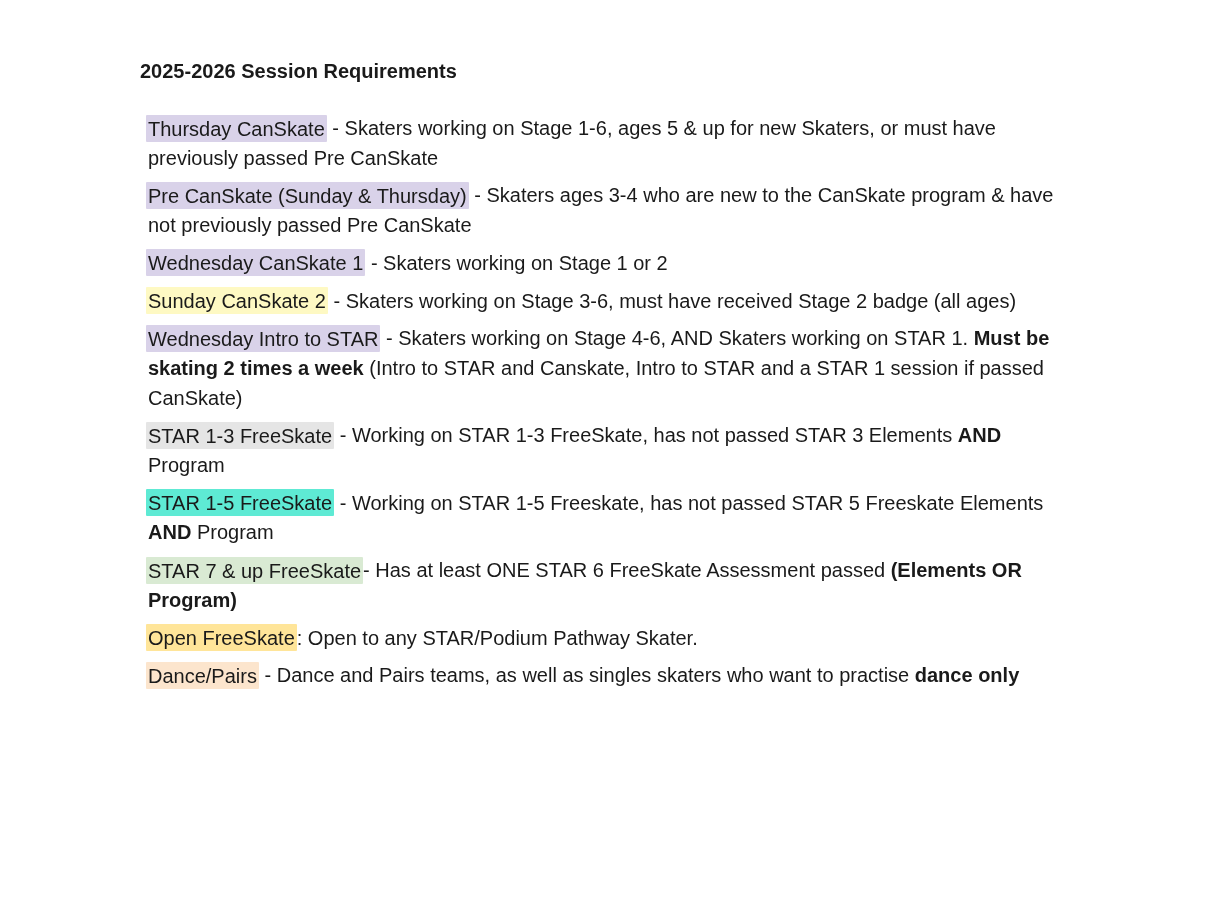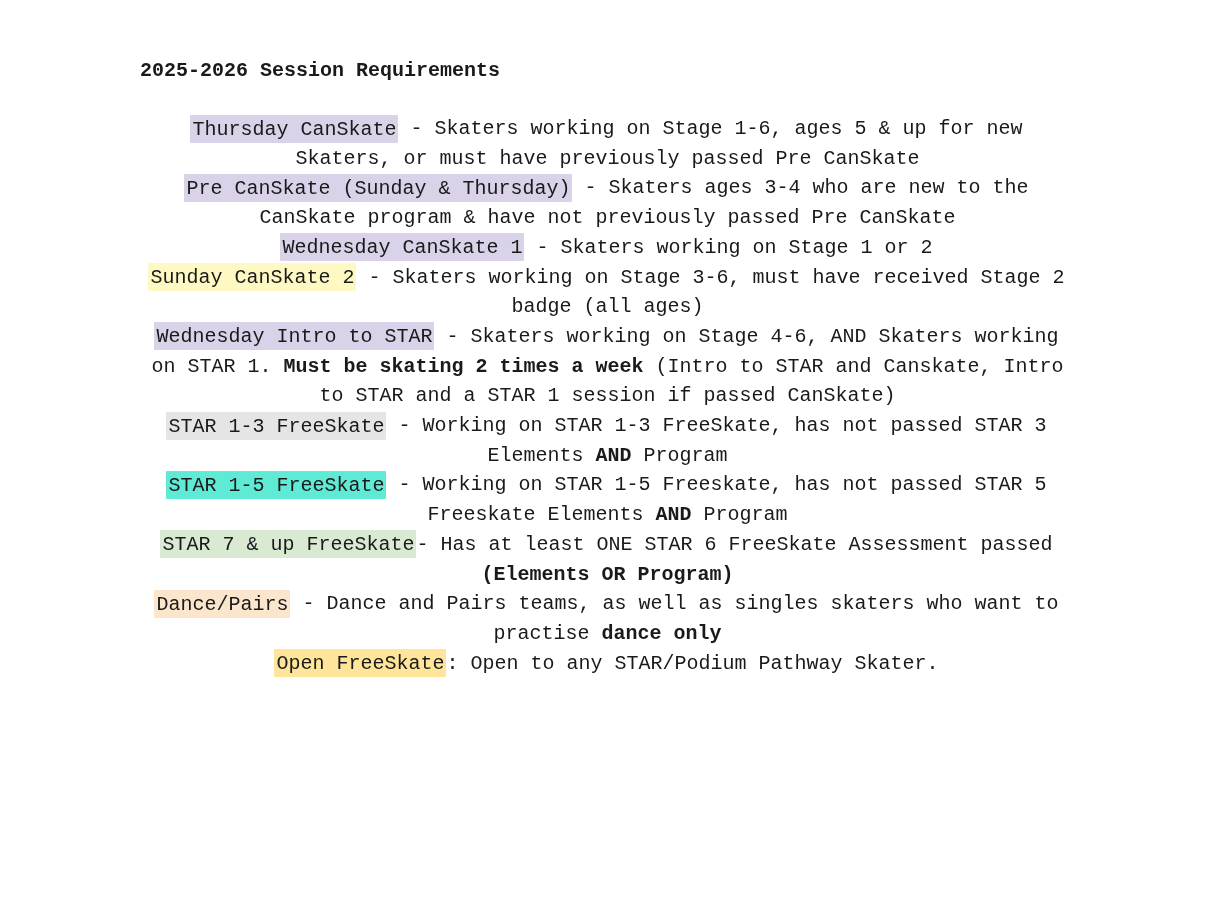--- a/index.html
+++ b/index.html
@@ -11,33 +11,31 @@
     width: 1205px;
     height: 915px;
     overflow: hidden;
     font-family: "Liberation Sans", sans-serif;
     color: #1a1a1a;
     -webkit-font-smoothing: antialiased;
   }
   .doc {
     padding: 56px 0 0 140px;
     width: 935px;
-    font-family: Liberation Mono, monospace;
   }
   .title {
     font-size: 20px;
     line-height: 30px;
     font-weight: bold;
     margin: 0 0 28px 0;
   }
   .entry {
-    margin: 0;
+    margin: 8px;
     font-size: 20px;
     line-height: 29.7px;
-    text-align: center;
   }
   .hl {
     padding: 2.5px 2px;
     margin-left: -2px;
     border-radius: 1px;
   }
   .b {
     font-weight: bold;
   }
 </style>
@@ -49,16 +47,16 @@
 
   <div>
       <p class="entry"><span class="hl" style="background-color: rgb(217, 210, 233);">Thursday CanSkate</span><span> - Skaters working on Stage 1-6, ages 5 &amp; up for new Skaters, or must have previously passed Pre CanSkate</span></p>
       <p class="entry"><span class="hl" style="background-color: rgb(217, 210, 233);">Pre CanSkate (Sunday &amp; Thursday)</span><span> - Skaters ages 3-4 who are new to the CanSkate program &amp; have not previously passed Pre CanSkate</span></p>
       <p class="entry"><span class="hl" style="background-color: rgb(217, 210, 233);">Wednesday CanSkate 1</span><span> - Skaters working on Stage 1 or 2</span></p>
       <p class="entry"><span class="hl" style="background-color: #fef9c3;">Sunday CanSkate 2</span><span> - Skaters working on Stage 3-6, must have received Stage 2 badge (all ages)</span></p>
       <p class="entry"><span class="hl" style="background-color: rgb(217, 210, 233);">Wednesday Intro to STAR</span><span> - Skaters working on Stage 4-6, AND Skaters working on STAR 1. </span><span class="b">Must be skating 2 times a week</span><span> (Intro to STAR and Canskate, Intro to STAR and a STAR 1 session if passed CanSkate)</span></p>
       <p class="entry"><span class="hl" style="background-color: #e5e5e5;">STAR 1-3 FreeSkate</span><span> - Working on STAR 1-3 FreeSkate, has not passed STAR 3 Elements </span><span class="b">AND</span><span> Program</span></p>
       <p class="entry"><span class="hl" style="background-color: #5eead4;">STAR 1-5 FreeSkate</span><span> - Working on STAR 1-5 Freeskate, has not passed STAR 5 Freeskate Elements </span><span class="b">AND</span><span> Program</span></p>
       <p class="entry"><span class="hl" style="background-color: rgb(217, 234, 211);">STAR 7 &amp; up FreeSkate</span><span>- Has at least ONE STAR 6 FreeSkate Assessment passed </span><span class="b">(Elements OR Program)</span></p>
+      <p class="entry"><span class="hl" style="background-color: rgb(255, 229, 153);">Open FreeSkate</span><span>: Open to any STAR/Podium Pathway Skater.</span></p>
       <p class="entry"><span class="hl" style="background-color: rgb(252, 229, 205);">Dance/Pairs</span><span> - Dance and Pairs teams, as well as singles skaters who want to practise </span><span class="b">dance only</span></p>
-      <p class="entry"><span class="hl" style="background-color: rgb(255, 229, 153);">Open FreeSkate</span><span>: Open to any STAR/Podium Pathway Skater.</span></p>
     </div>
 </div>
 
 </body></html>

